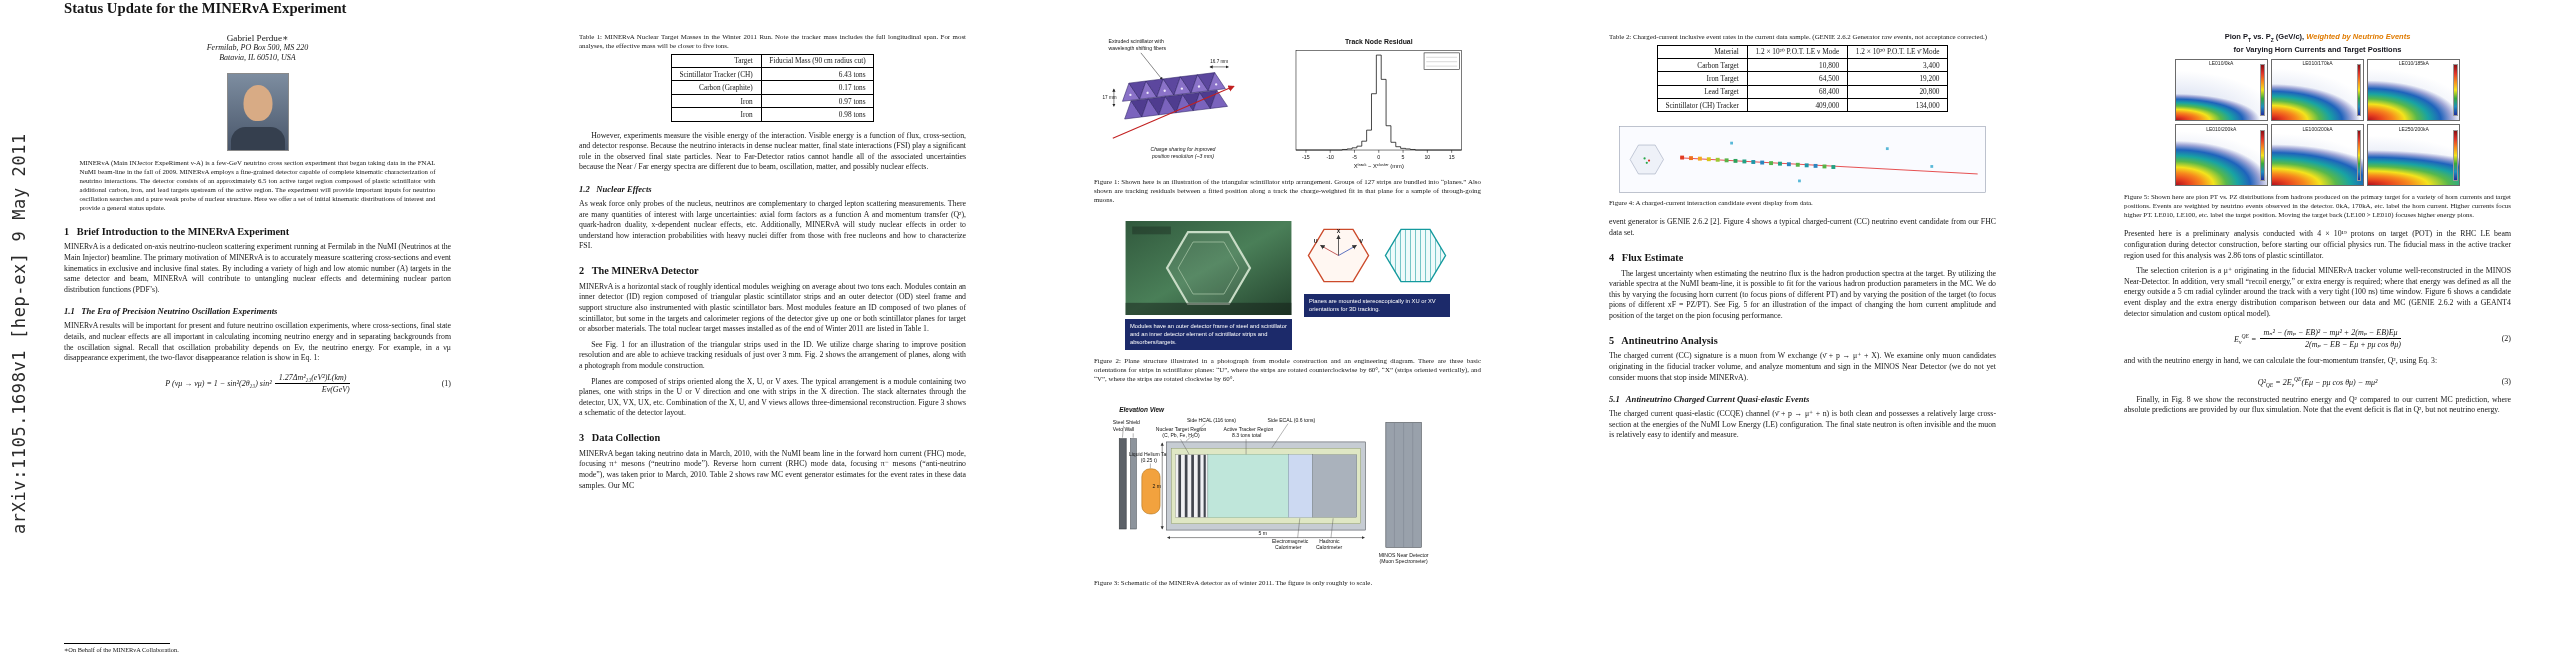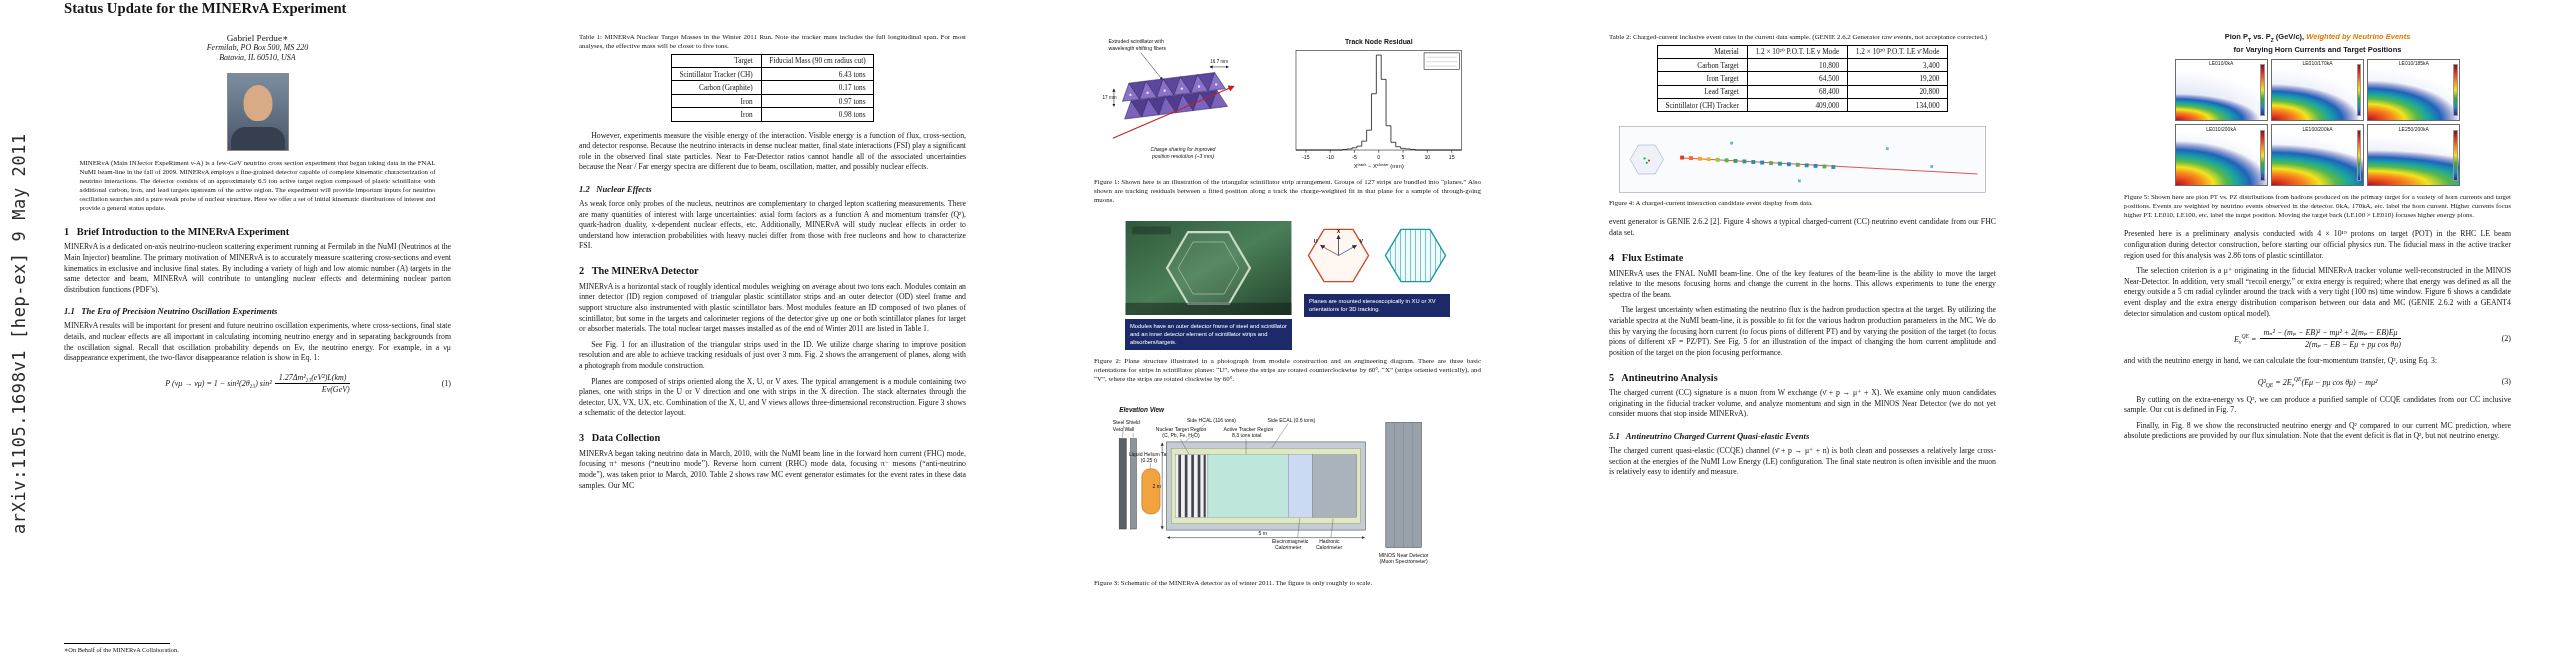--- a/index.html
+++ b/index.html
@@ -482,21 +482,20 @@
             <rect x="322" y="96" width="5" height="5" fill="#58b8d8"></rect>
             <rect x="480" y="38" width="5" height="5" fill="#58b8d8"></rect>
             <rect x="560" y="70" width="5" height="5" fill="#58b8d8"></rect>
           </g>
         </svg>
         <figcaption class="caption">Figure 4: A charged-current interaction candidate event display from data.</figcaption>
       </figure>
 
       <p class="body" style="margin-top:10px">event generator is GENIE 2.6.2 [2]. Figure 4 shows a typical charged-current (CC) neutrino event candidate from our FHC data set.</p>
       <h2 class="sec">4  Flux Estimate</h2>
-      <p class="body">MINERνA uses the FNAL NuMI beam-line. One of the key features of the beam-line is the ability to move the target relative to the mesons focusing horns and change the current in the horns. This allows experiments to tune the energy spectra of the beam.</p>
       <p class="body ind">The largest uncertainty when estimating the neutrino flux is the hadron production spectra at the target. By utilizing the variable spectra at the NuMI beam-line, it is possible to fit for the various hadron production parameters in the MC. We do this by varying the focusing horn current (to focus pions of different PT) and by varying the position of the target (to focus pions of different xF = PZ/PT). See Fig. 5 for an illustration of the impact of changing the horn current amplitude and position of the target on the pion focusing performance.</p>
       <h2 class="sec">5  Antineutrino Analysis</h2>
       <p class="body">The charged current (CC) signature is a muon from W exchange (ν̄ + p → μ⁺ + X). We examine only muon candidates originating in the fiducial tracker volume, and analyze momentum and sign in the MINOS Near Detector (we do not yet consider muons that stop inside MINERνA).</p>
       <h3 class="subsec">5.1  Antineutrino Charged Current Quasi-elastic Events</h3>
       <p class="body">The charged current quasi-elastic (CCQE) channel (ν̄ + p → μ⁺ + n) is both clean and possesses a relatively large cross-section at the energies of the NuMI Low Energy (LE) configuration. The final state neutron is often invisible and the muon is relatively easy to identify and measure.</p>
     </div>
   </section>
 
   <section class="page">
     <div class="inner">
@@ -541,19 +540,18 @@
         <span class="eq-tag">(2)</span>
       </div>
 
       <p class="body">and with the neutrino energy in hand, we can calculate the four-momentum transfer, Q², using Eq. 3:</p>
 
       <div class="equation">
         <span><span>Q²</span><sub>QE</sub><span> = 2E</span><sub>ν</sub><sup>QE</sup><span>(Eμ − pμ cos θμ) − mμ²</span></span>
         <span class="eq-tag">(3)</span>
       </div>
 
-      <p class="body ind">By cutting on the extra-energy vs Q², we can produce a purified sample of CCQE candidates from our CC inclusive sample. Our cut is defined in Fig. 7.</p>
       <p class="body ind">Finally, in Fig. 8 we show the reconstructed neutrino energy and Q² compared to our current MC prediction, where absolute predictions are provided by our flux simulation. Note that the event deficit is flat in Q², but not neutrino energy.</p>
     </div>
   </section>
 
 </div>
 
 
 </body></html>

